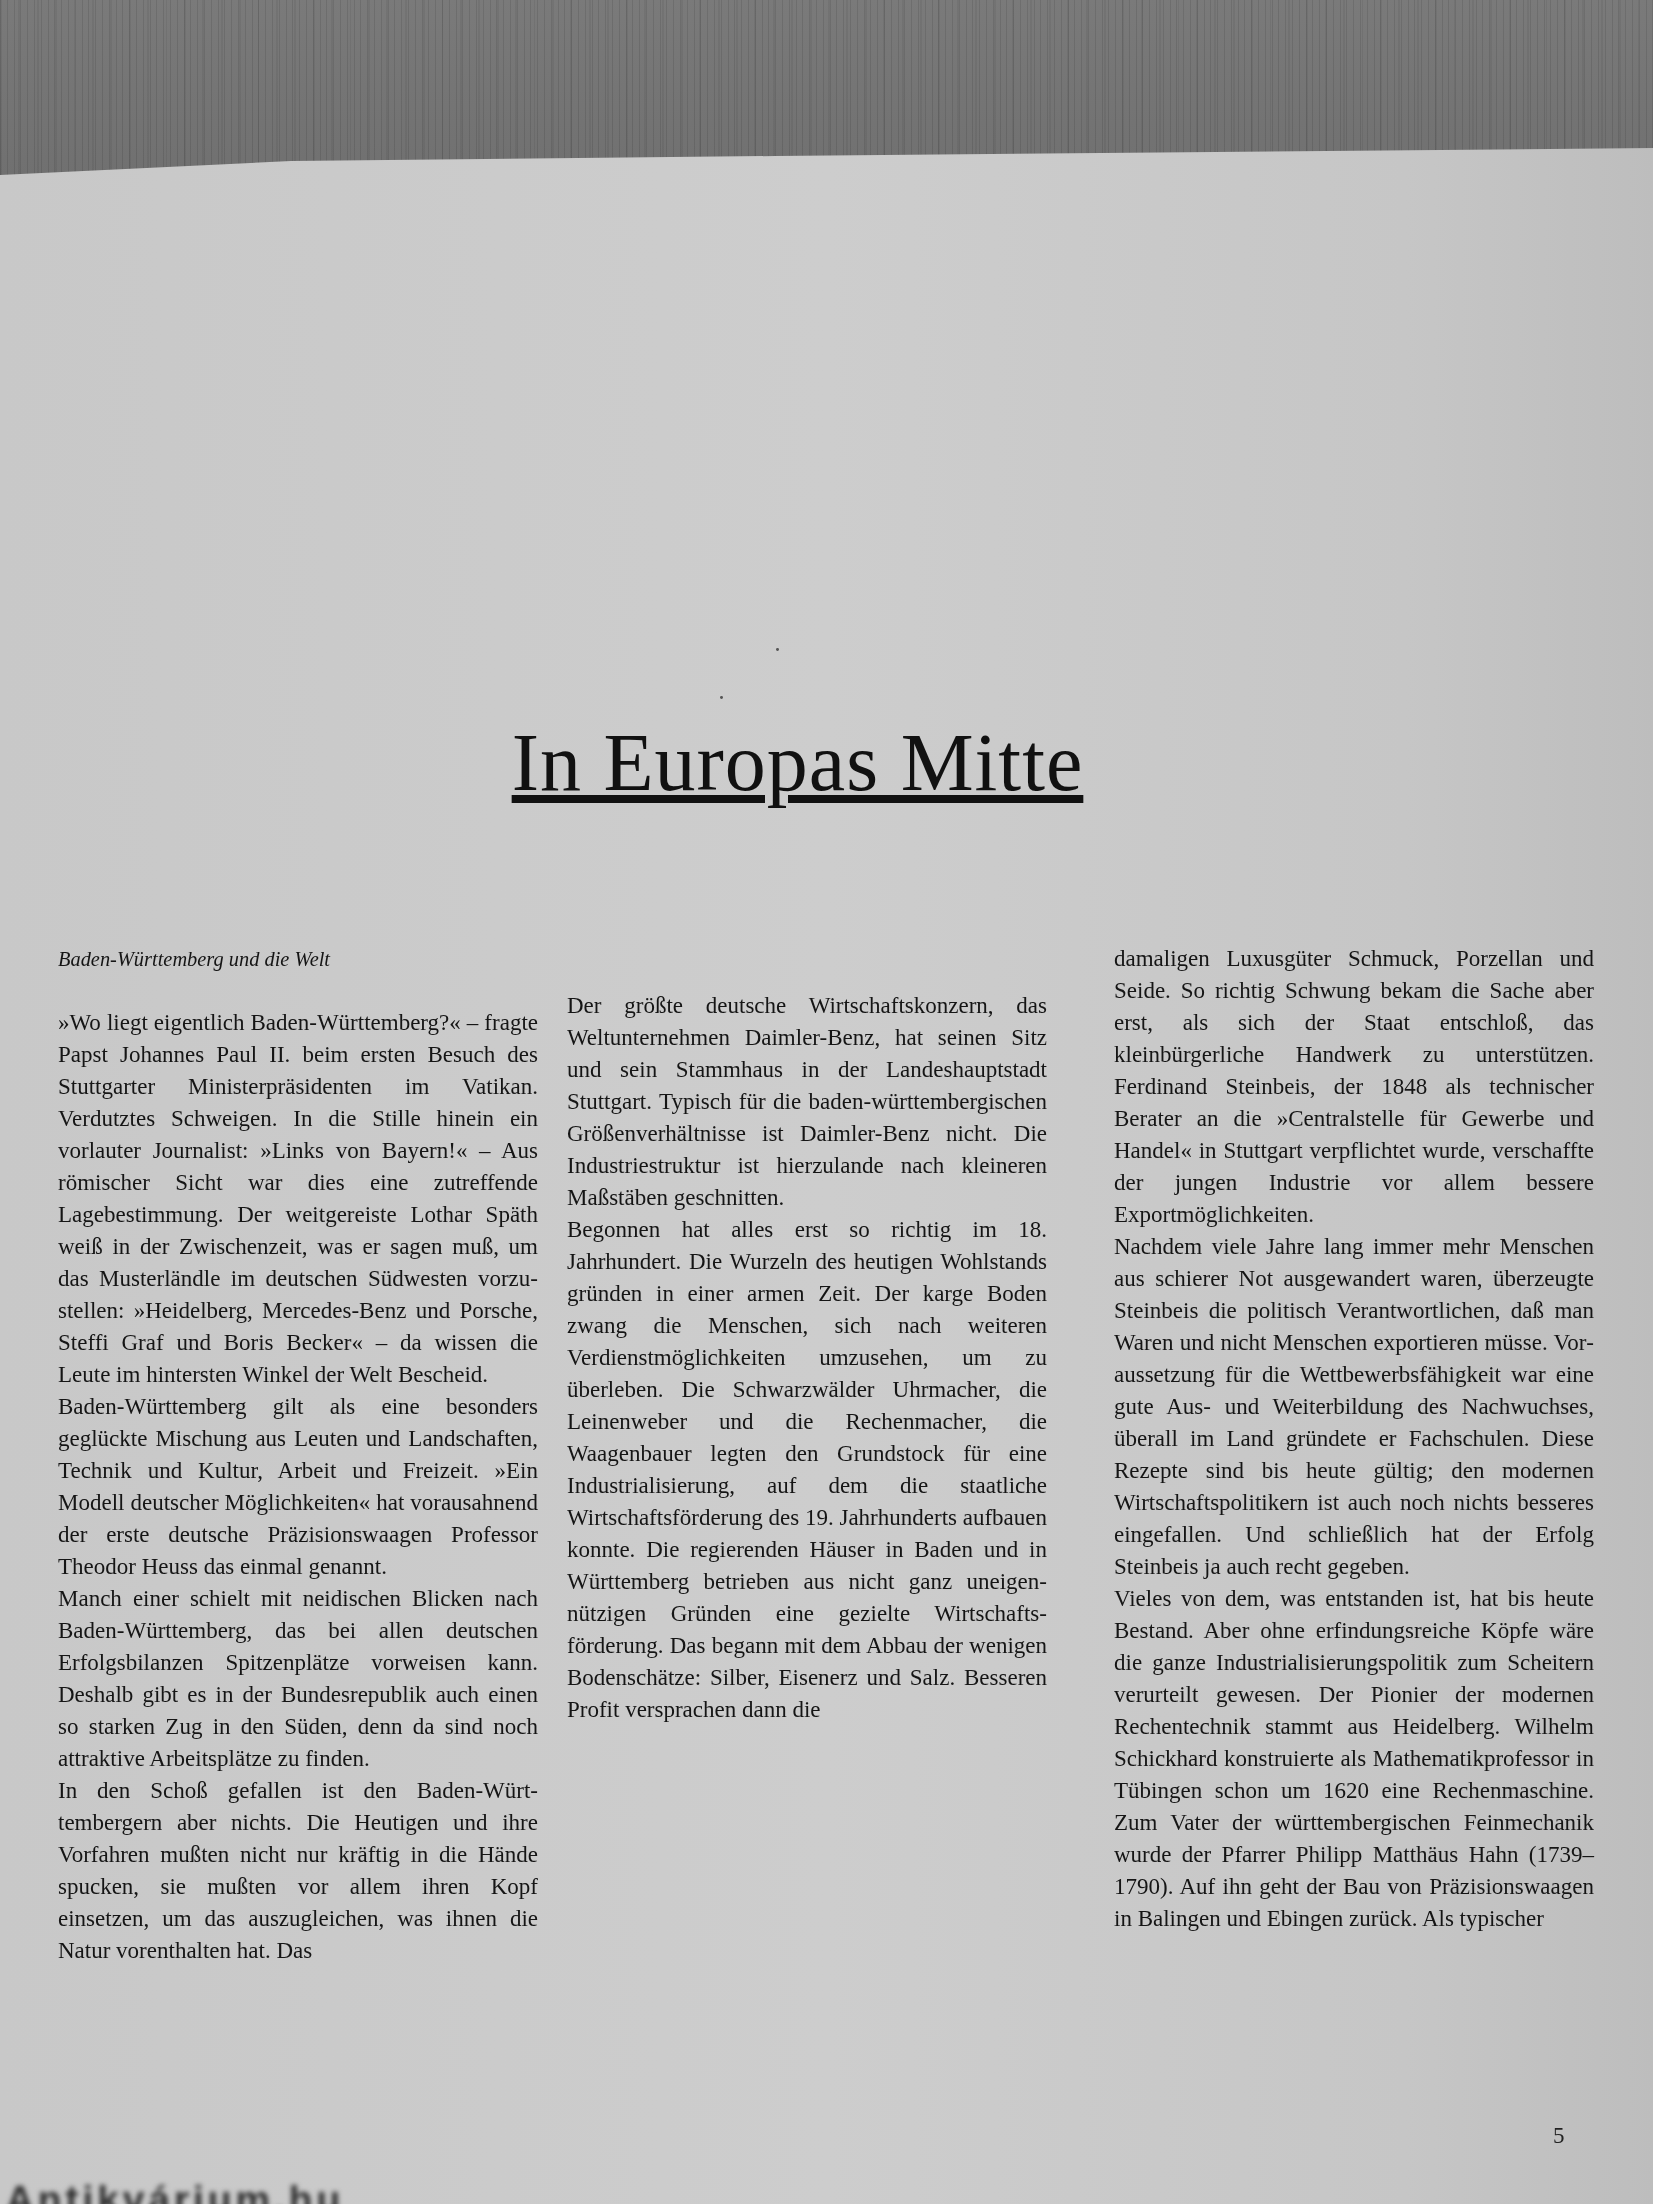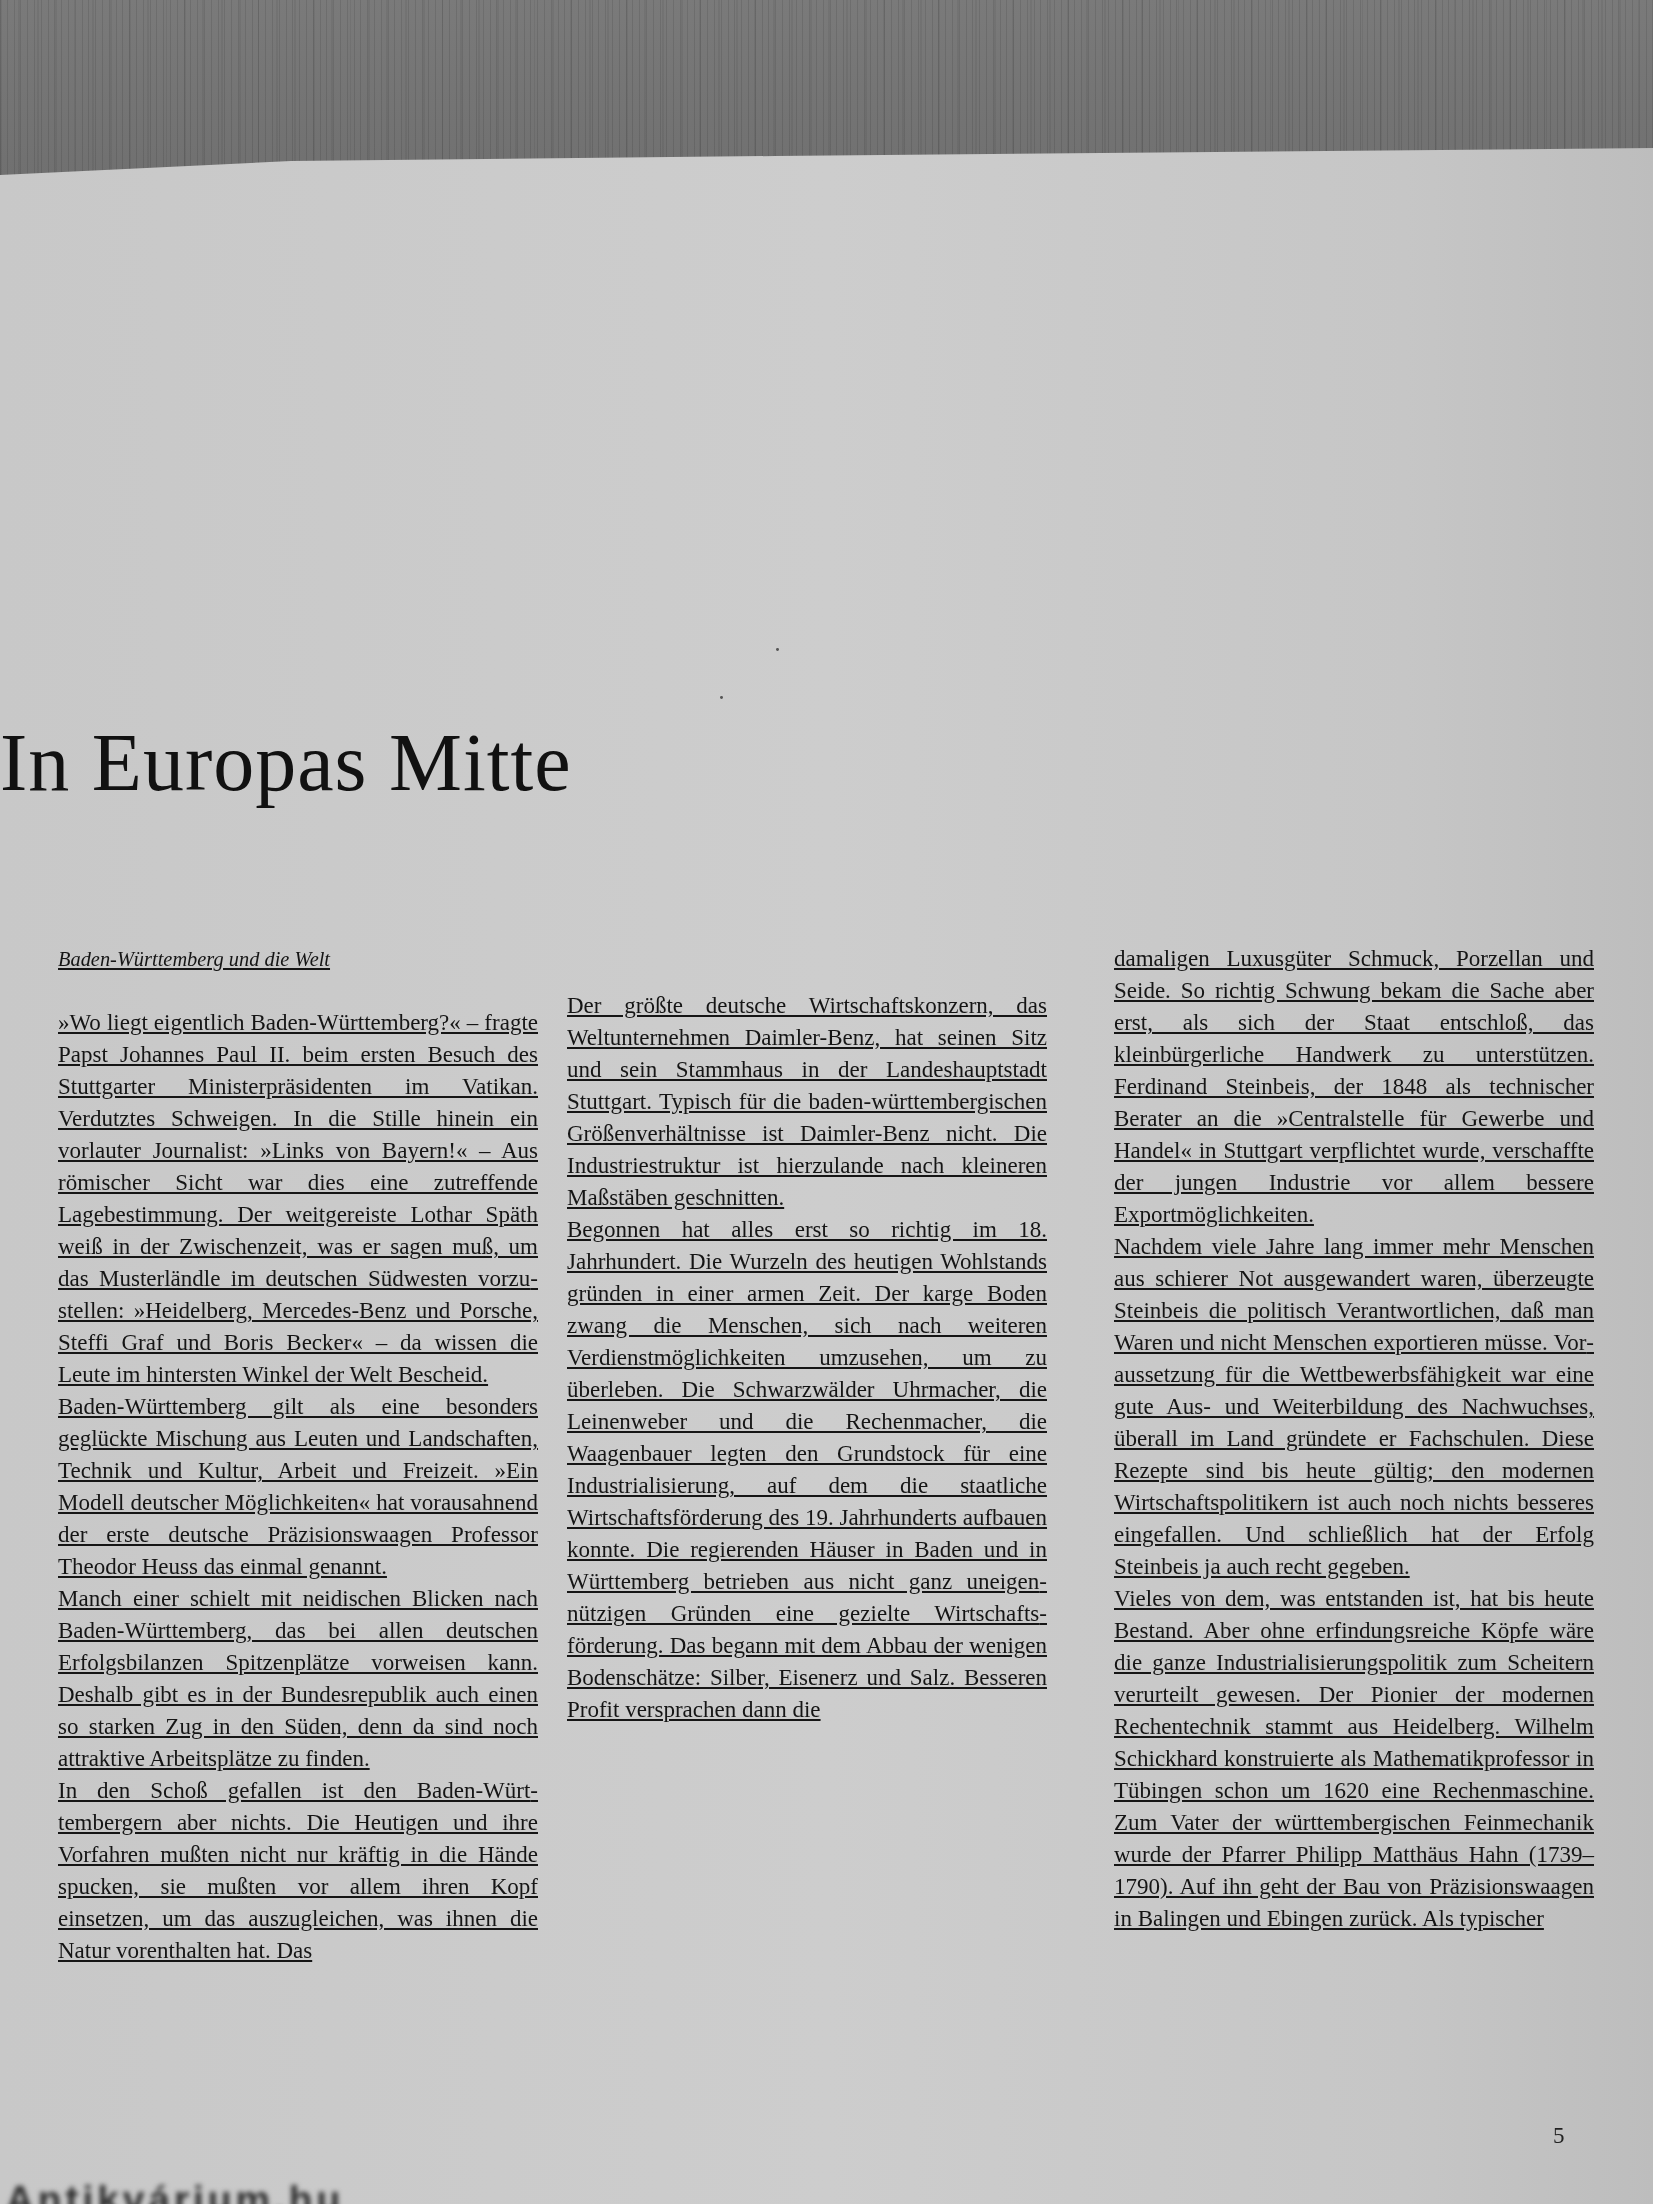--- a/index.html
+++ b/index.html
@@ -16,28 +16,27 @@
       repeating-linear-gradient(90deg, rgba(0,0,0,0.06) 0px, rgba(0,0,0,0.06) 1.9px, transparent 1.9px, transparent 18.4px),
       linear-gradient(180deg, #7a7a7a 0%, #6f6f6f 100%);
   }
   .page {
     position: absolute; left: 0; top: 0; width: 1654px; height: 2205px;
     background: linear-gradient(90deg, #c8c8c8 0%, #cdcdcd 50%, #c6c6c6 85%, #bdbdbd 100%);
     clip-path: polygon(0 175px, 291px 161px, 776px 156px, 1654px 148px, 1654px 2205px, 0 2205px);
   }
   .title {
     position: absolute; left: 0; width: 1595px; top: 716px;
-    font-size: 82px; letter-spacing: 1px; font-weight: normal;
-    margin: 0; color: #111;
+    text-align: center; font-size: 82px; letter-spacing: 1px; font-weight: normal;
+    margin: 0; color: #111; text-decoration: underline;
   }
   .col {
     position: absolute; top: 943px; width: 480px;
     font-size: 23px; line-height: 32px; text-align: justify;
     hyphens: manual;
-    text-decoration: underline;
   }
   .col p { margin: 0; }
   .col .subhead {
     font-style: italic; font-size: 20.4px; line-height: 32px; text-align: left;
     margin: 0 0 32px 0;
   }
   .col .gap { height: 47px; }
   .col1 { left: 58px; }
   .col2 { left: 567px; }
   .col3 { left: 1114px; }

